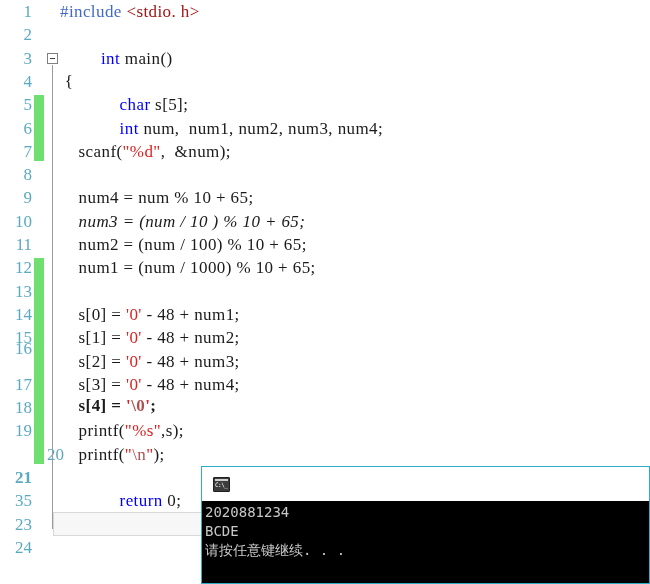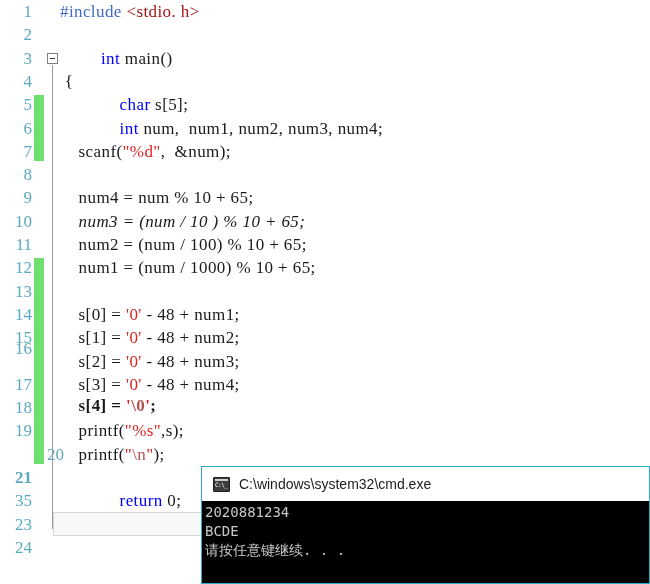--- a/index.html
+++ b/index.html
@@ -243,20 +243,19 @@
       <div class="line" style="top: 489.3px;"><div class="codetext"><span class="tok-plain">    </span><span class="tok-kw">return</span><span class="tok-plain"> 0;</span></div></div>
       <div class="line" style="top: 512.6px;"><div class="codetext"><span class="tok-plain">}</span></div></div>
       <div class="line" style="top: 535.9px;"><div class="codetext"></div></div>
     </div>
   <div id="curline" style="top: 511.6px;"></div>
 </div>
 
 <div id="console">
   <div id="console-titlebar">
     <div id="cmd-icon"></div>
-    <div id="console-title">C:\windows\system32\cmd.exe</div>
   </div>
   <div id="console-body">
       <div class="console-line">2020881234</div>
       <div class="console-line">BCDE</div>
       <div class="console-line">请按任意键继续. . .</div>
     </div>
 </div>
 
 </body></html>

